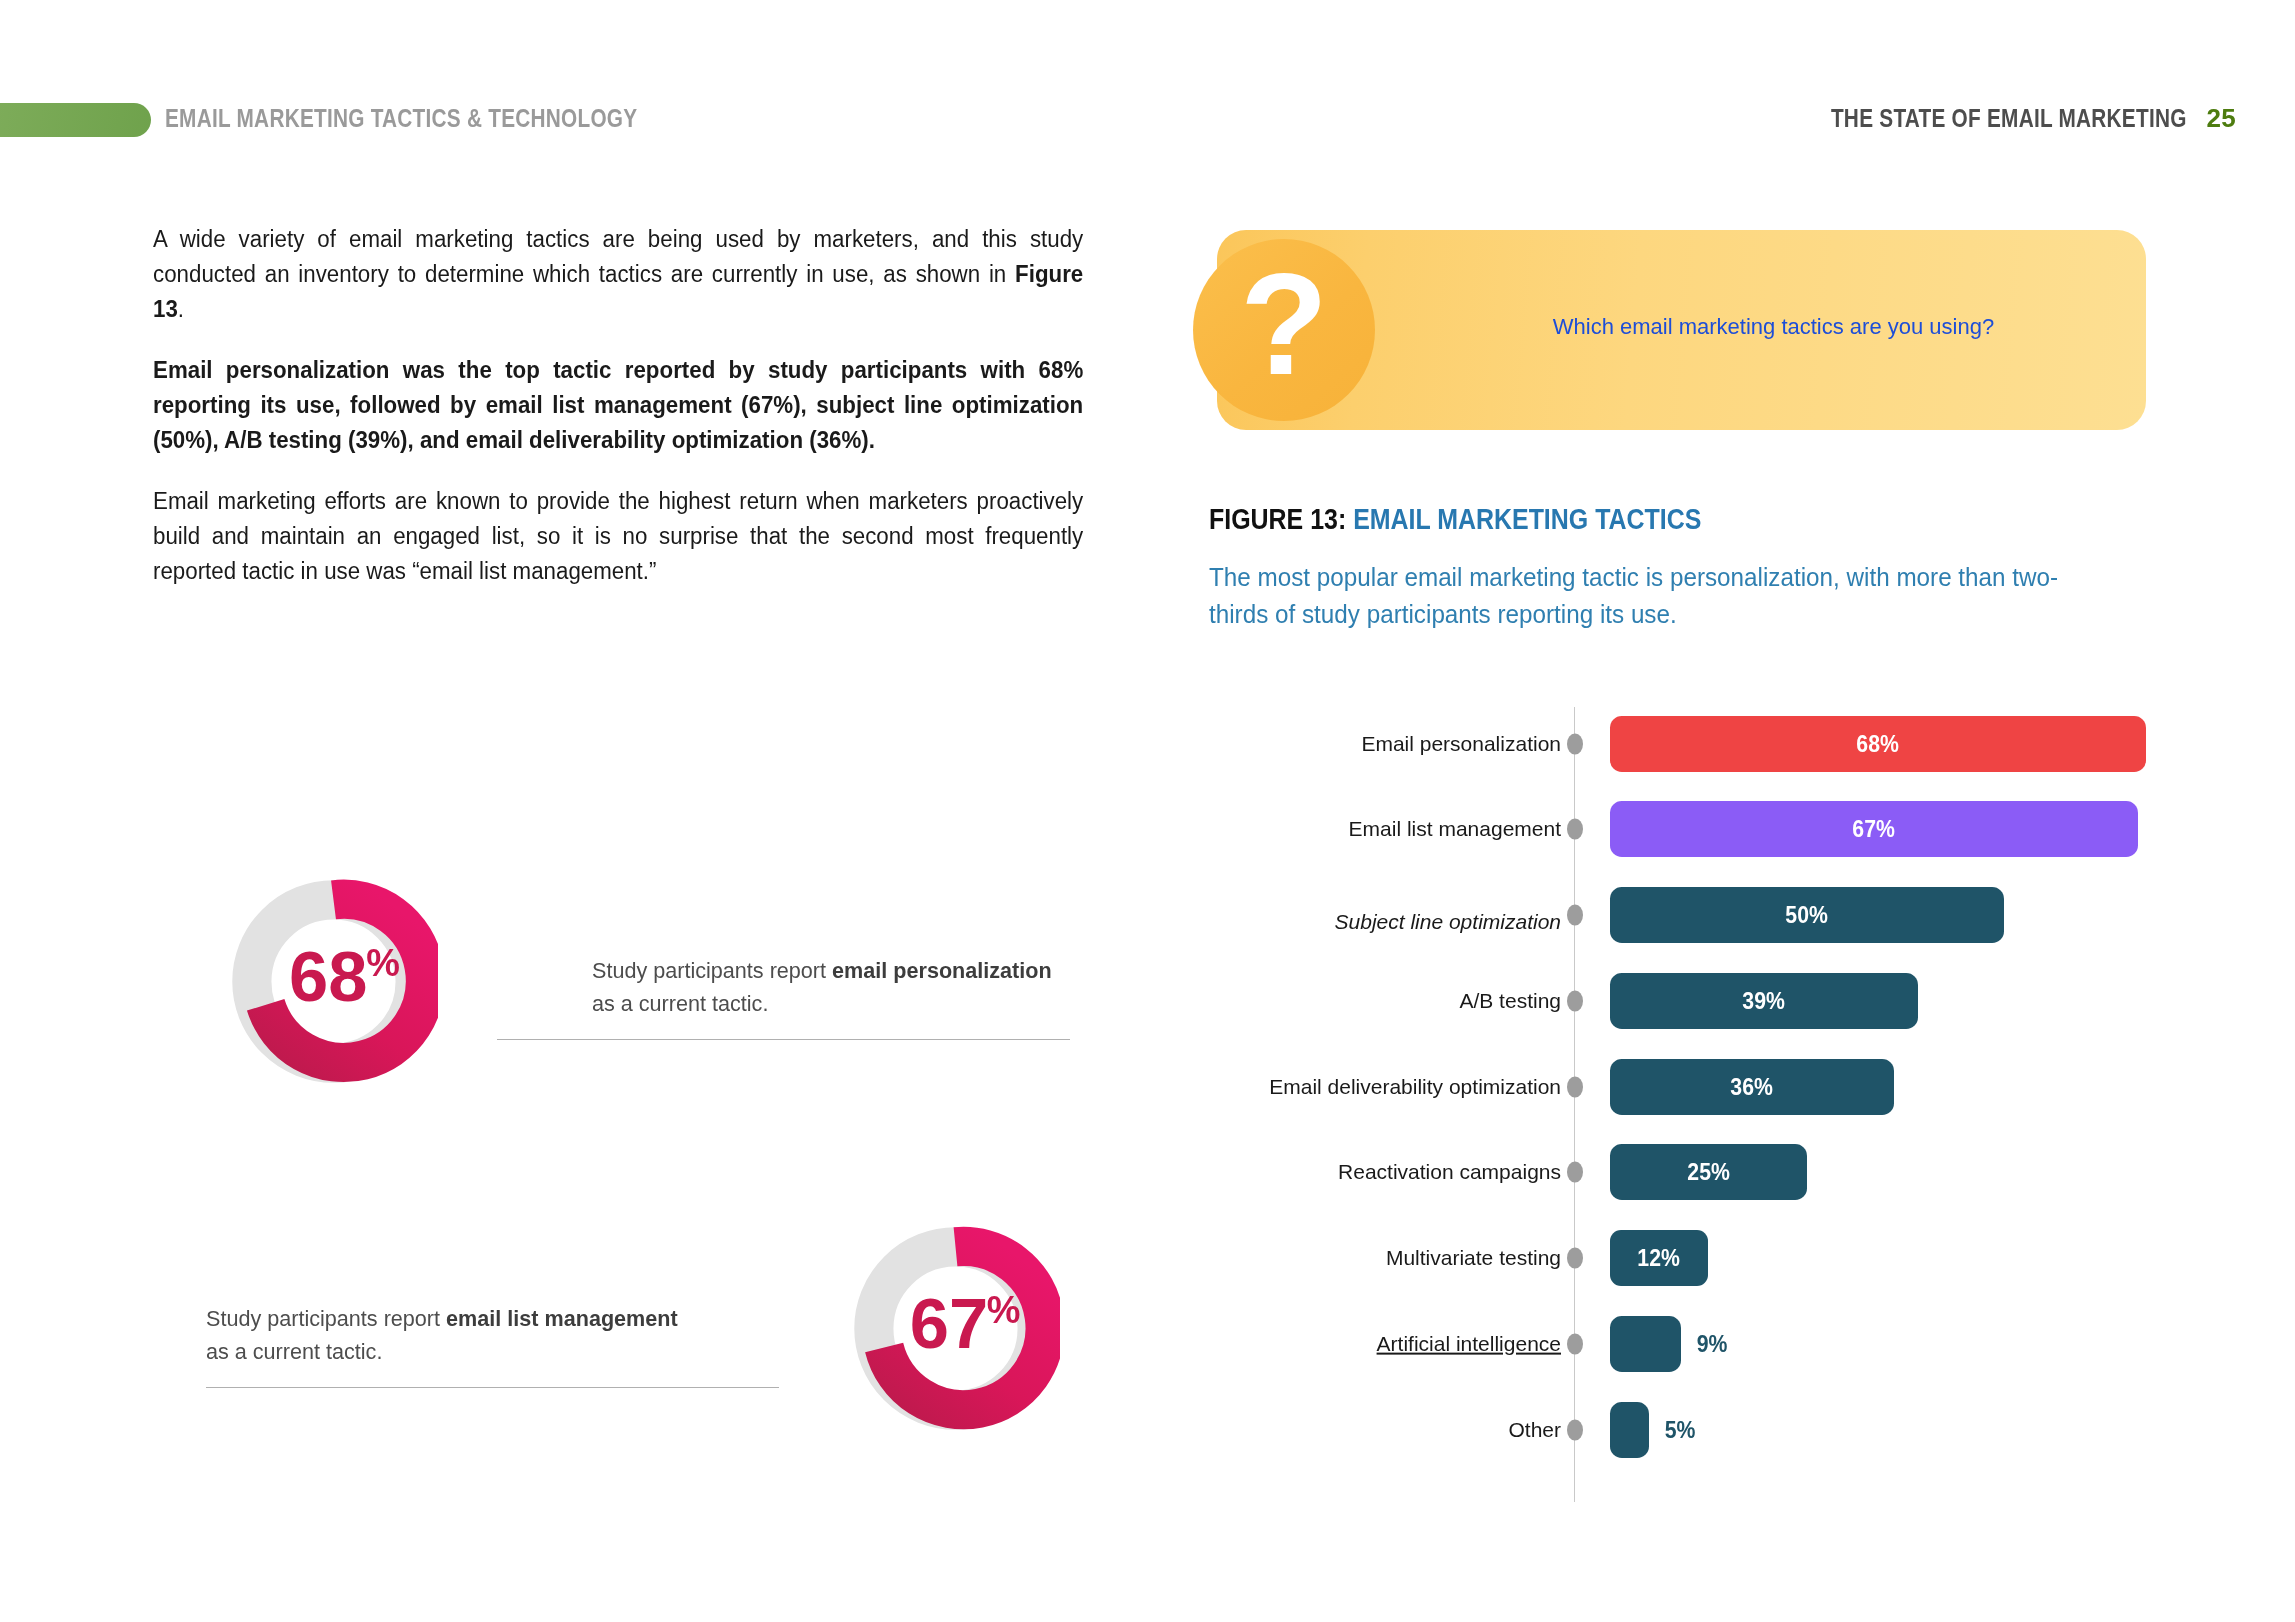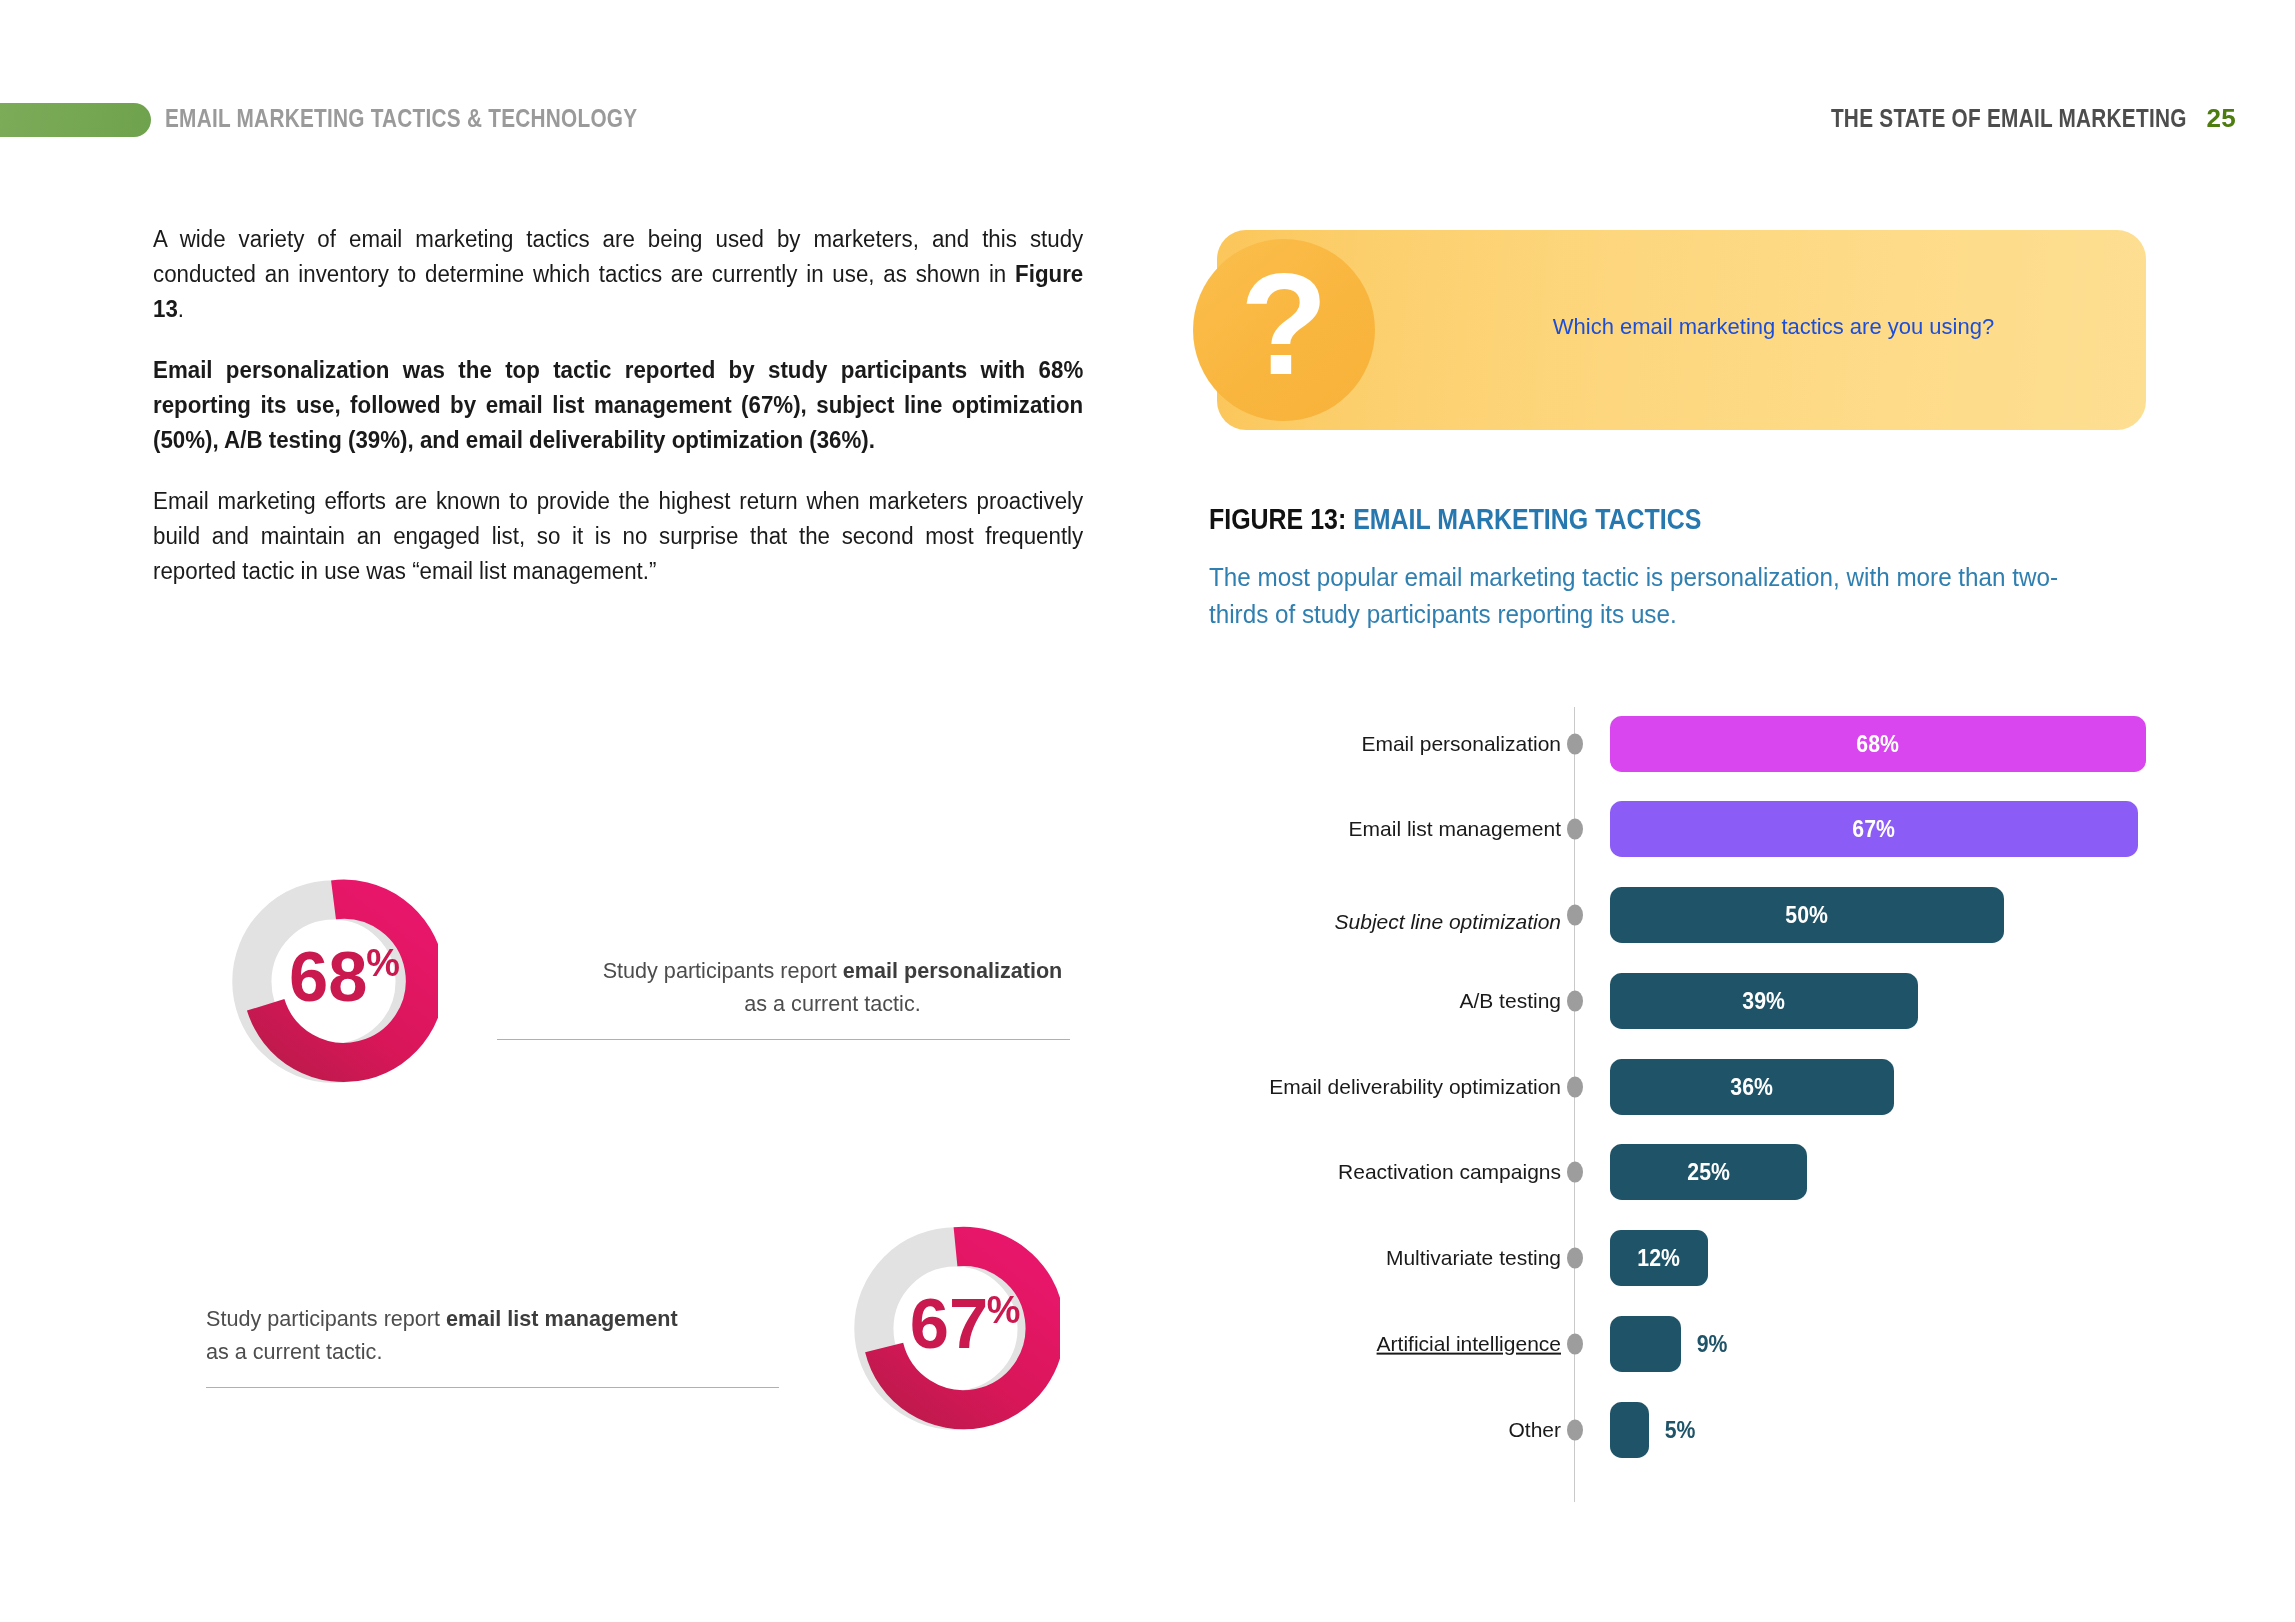--- a/index.html
+++ b/index.html
@@ -152,21 +152,21 @@
     </defs>
     <circle cx="160" cy="160" r="125" fill="none" stroke="#E2E2E2" stroke-width="60"></circle>
     <path d="M 160 35 A 125 125 0 1 1 56.14 195.75" fill="none" stroke="url(#g68)" stroke-width="60"></path>
   </svg>
   <svg width="209" height="209" viewBox="0 0 320 320" style="position:absolute;left:0;top:0;">
     <text class="dnum" x="152" y="190" text-anchor="middle" font-size="108">68</text>
     <text class="dnum" x="210" y="152" text-anchor="start" font-size="58">%</text>
   </svg>
 </div>
 <div class="leader" style="left:497px; top:1039px; width:573px;"></div>
-<div class="donut-label" style="left:592px; top:955px; width:481px; text-align:center;">
+<div class="donut-label" style="left:592px; top:955px; width:481px; text-align:left;">
   <span>Study participants report </span><b>email personalization</b><span> as a current tactic.</span>
 </div>
 
 <div class="donut-wrap" style="left:851px; top:1224px;">
   <svg class="donut-svg" width="209" height="209" viewBox="0 0 320 320">
     <defs>
       <linearGradient id="g67" x1="0" y1="1" x2="0.75" y2="0">
         <stop offset="0%" stop-color="#BC1A4C"></stop>
         <stop offset="45%" stop-color="#D91659"></stop>
         <stop offset="100%" stop-color="#E8166A"></stop>
@@ -195,21 +195,21 @@
   <span class="lbl">FIGURE 13:</span>
   <span class="nm">EMAIL MARKETING TACTICS</span>
 </div>
 <div class="fig-sub">The most popular email marketing tactic is personalization, with more than two-thirds of study participants reporting its use.</div>
 
 <div class="chart">
   <div class="axis-line"></div>
   <div id="bars">
       <div class="cat-label" style="top: 50px;">Email personalization</div>
       <div class="axis-dot" style="top: 50px;"></div>
-      <div class="bar" style="top: 50px; width: 536px; background: #d946ef;">
+      <div class="bar" style="top: 50px; width: 536px; background: #ef4444;">
         <span class="bar-val">68%</span>
       </div>
       <div class="cat-label" style="top: 135px;">Email list management</div>
       <div class="axis-dot" style="top: 135px;"></div>
       <div class="bar" style="top: 135px; width: 528px; background: #8b5cf6;">
         <span class="bar-val">67%</span>
       </div>
       <div class="cat-label" style="top: 228px; font-style: italic;">Subject line optimization</div>
       <div class="axis-dot" style="top: 221px;"></div>
       <div class="bar" style="top: 221px; width: 394px; background: rgb(31, 84, 104);">

